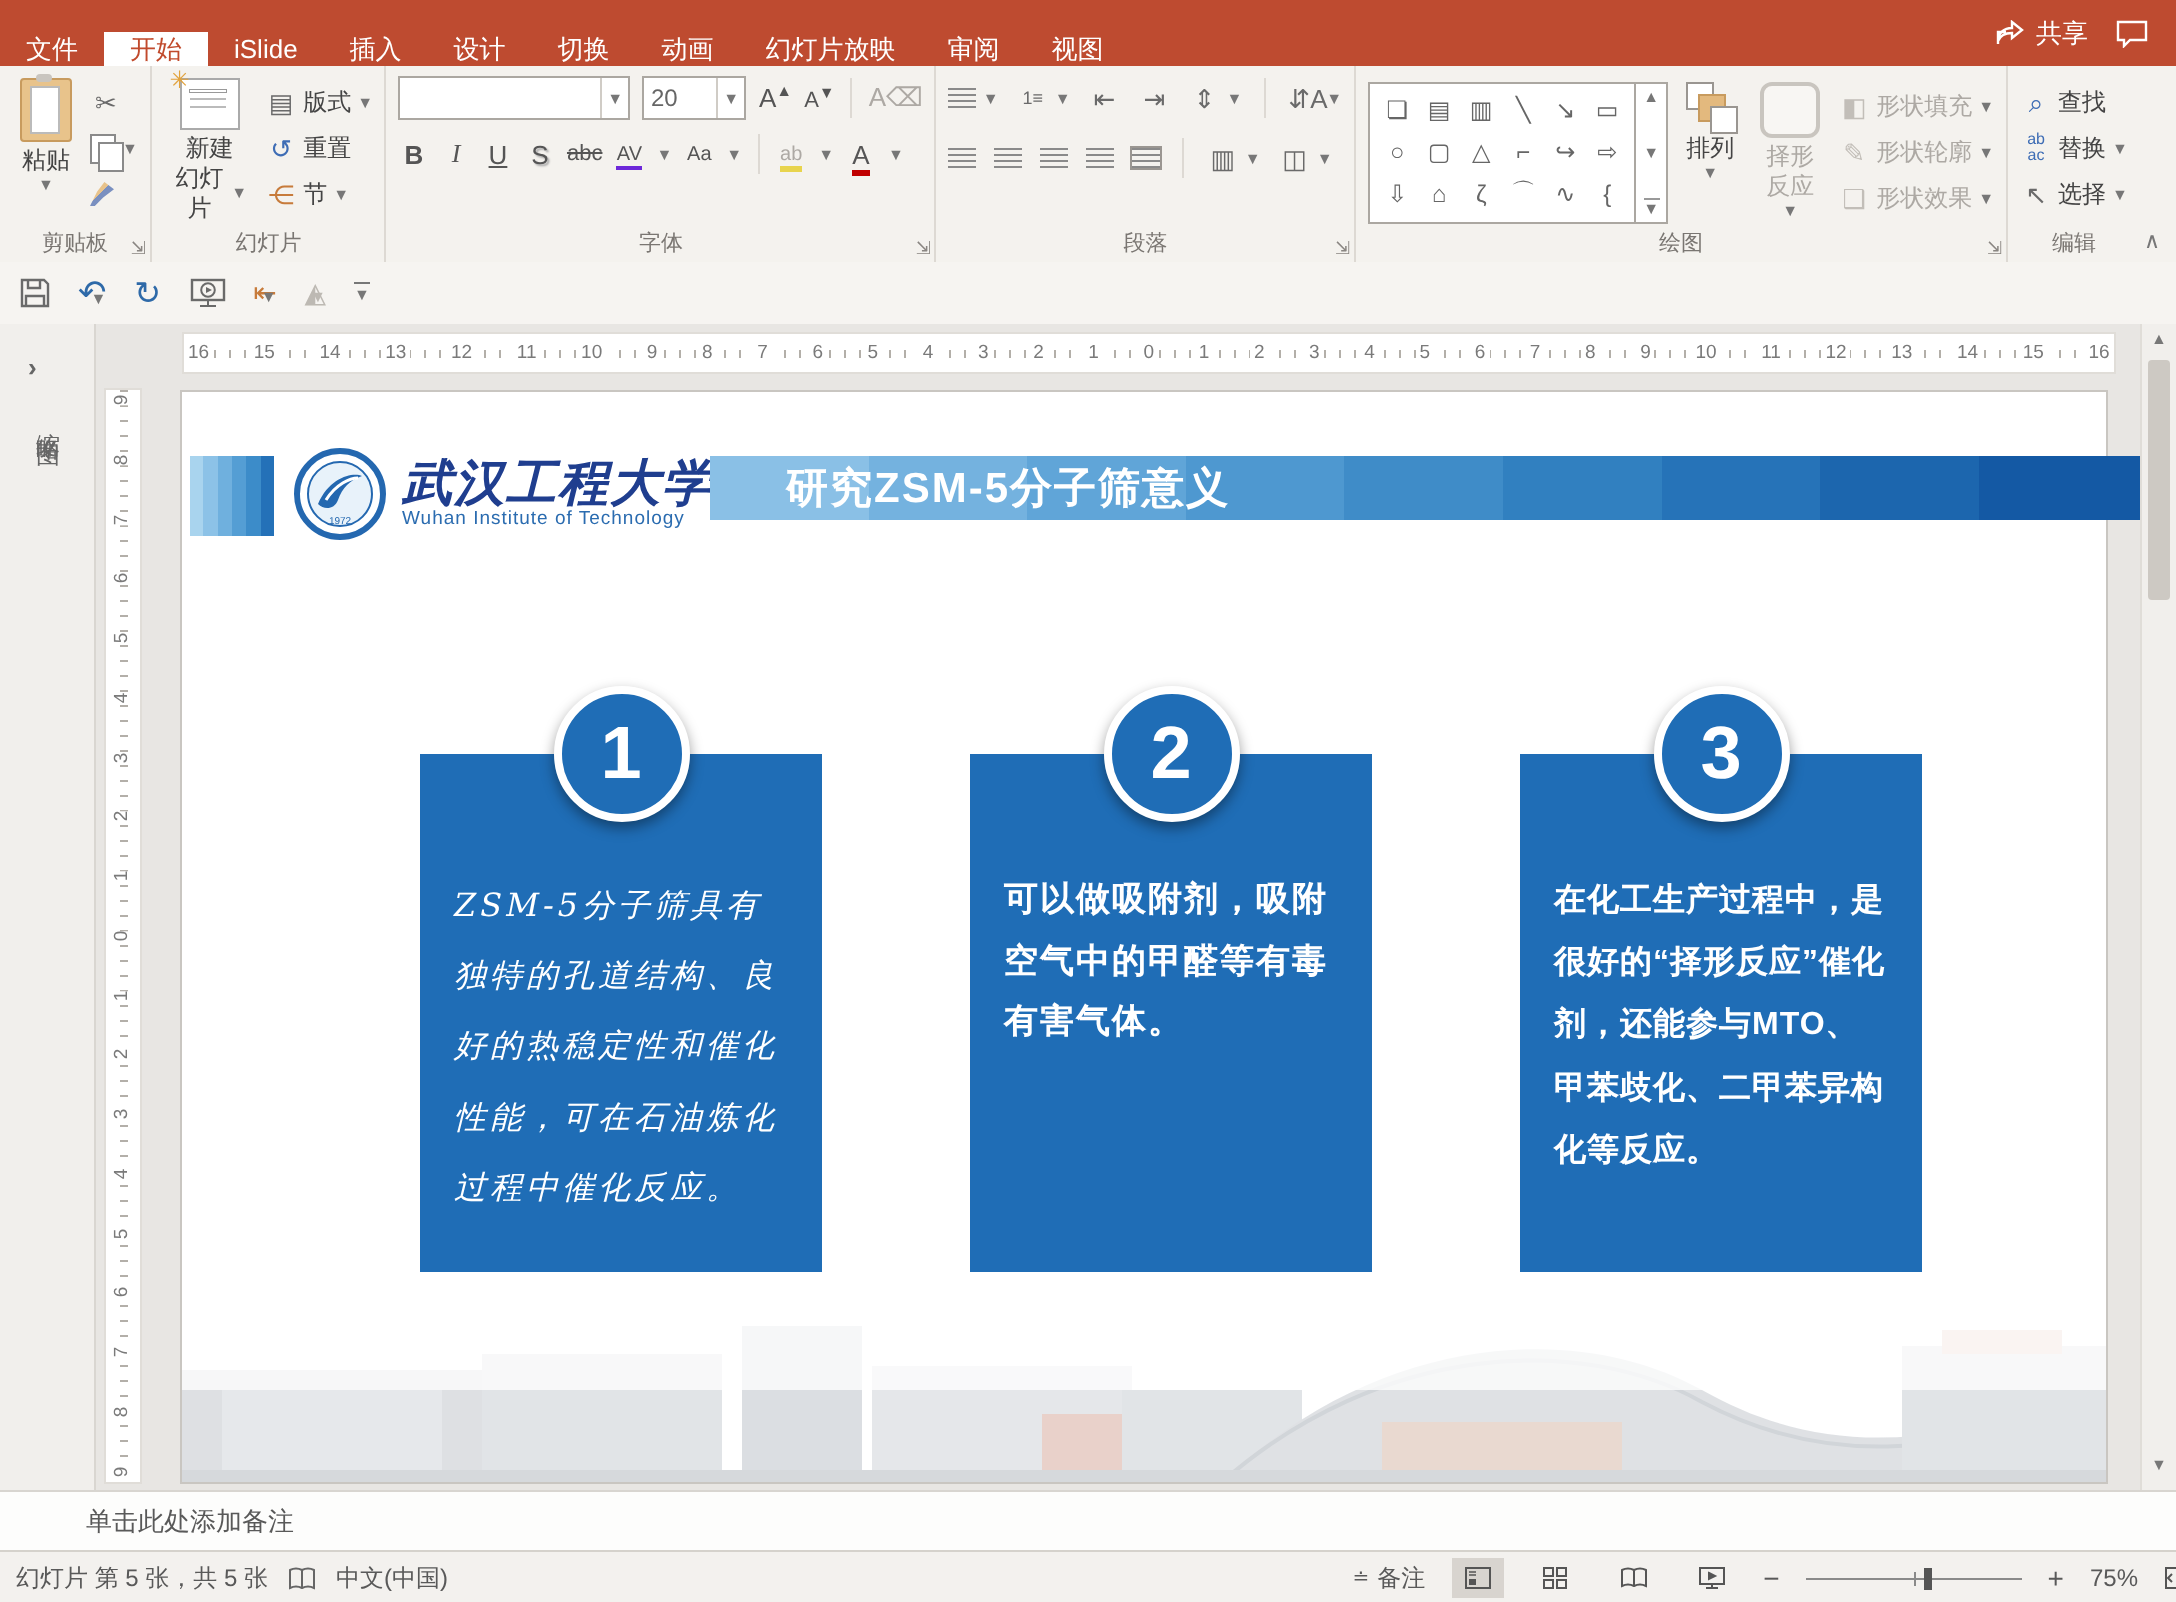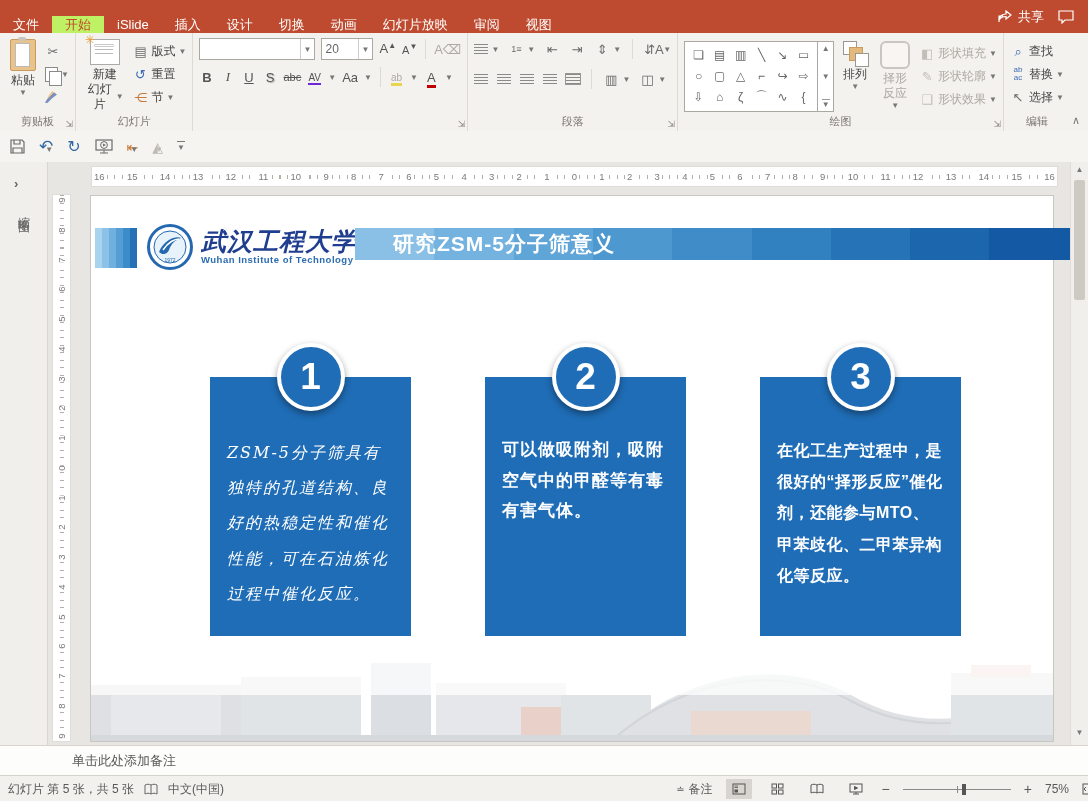--- a/index.html
+++ b/index.html
@@ -4,21 +4,21 @@
 <style>
   html,body{margin:0;padding:0;}
   body{width:1088px;height:801px;position:relative;overflow:hidden;
        font-family:"Liberation Sans","DejaVu Sans",sans-serif;
        background:#E8E6E3;-webkit-font-smoothing:antialiased;}
   .abs{position:absolute;}
 
   
   .tabbar{left:0;top:0;width:1088px;height:33px;background:#BE4B30;display:flex;align-items:stretch;color:#fff;font-size:13px;}
   .tabbar .tab{padding:0 13px;display:flex;align-items:center;cursor:default;white-space:nowrap;}
-  .tabbar .tab.active{background:#bef264;color:#C14A2C;}
+  .tabbar .tab.active{background:#ffffff;color:#C14A2C;}
   .tellme{display:flex;align-items:center;gap:7px;margin-left:18px;color:#F6D8CF;font-size:13px;}
   .bulb{width:13px;height:13px;border:1.4px solid #F6D8CF;border-radius:50%;position:relative;}
   .bulb:after{content:"";position:absolute;left:4px;top:12px;width:3px;height:3px;border-bottom:1.5px solid #F6D8CF;}
   .topright{margin-left:auto;display:flex;align-items:center;gap:14px;padding-right:14px;color:#fff;}
   .share-ic,.cmt-ic{width:16px;height:14px;display:inline-block;}
 
   
   .ribbon{left:0;top:33px;width:1088px;height:98px;background:#F4F2EE;border-bottom:1px solid #D5D1CB;display:flex;color:#444;}
   .rgroup{position:relative;border-right:1px solid #DDD9D3;padding:4px 6px 18px 6px;display:flex;gap:5px;align-items:flex-start;}
   .rlabel{position:absolute;left:0;right:0;bottom:2px;text-align:center;font-size:11px;color:#7a7672;}
@@ -79,39 +79,39 @@
   .vscroll{right:0;top:0;width:17px;height:583px;background:#F1EFEC;border-left:1px solid #E0DDD8;}
   .vscroll .up{position:absolute;top:3px;left:0;width:17px;text-align:center;font-size:8px;color:#777;}
   .vscroll .dn{position:absolute;bottom:8px;left:0;width:17px;text-align:center;font-size:8px;color:#777;}
   .vscroll .thumb{position:absolute;top:18px;left:3px;width:11px;height:120px;background:#CDC9C3;border-radius:2px;}
 
   
   .slide{left:91px;top:34px;width:962px;height:545px;background:#fff;box-shadow:0 0 0 1px #C9C6C1;}
   .stripes{left:4px;top:32px;width:42px;height:40px;background:linear-gradient(to right,#A9D4EE 0 16%,#8CC2E7 16% 33%,#6FB0DE 33% 50%,#549ED4 50% 67%,#3C8CC9 67% 84%,#2471B8 84% 100%);}
   .logo{left:56px;top:26px;height:50px;display:flex;align-items:center;gap:8px;}
   .logo-cn{font-family:"DejaVu Serif","Liberation Serif",serif;font-style:italic;font-weight:bold;font-size:25px;color:#1F3E8F;letter-spacing:1px;line-height:1;}
-  .logo-en{font-size:9.5px;color:#2B6CB0;font-weight:bold;letter-spacing:.5px;}
+  .logo-en{font-size:9.5px;color:#2B6CB0;font-weight:normal;letter-spacing:.5px;}
   .titlebar{left:264px;top:32px;width:697px;height:32px;
      background:linear-gradient(to right,#8AC0E6 0 11%,#74B2DF 11% 22%,#60A5D8 22% 33%,#4E98D0 33% 44%,#3F8CC8 44% 55%,#3180C0 55% 66%,#2673B8 66% 77%,#1C66AE 77% 88%,#1459A4 88% 100%);
      display:flex;align-items:center;padding-left:24px;}
   .titlebar span{color:#fff;font-size:21px;font-weight:bold;padding-left:14px;letter-spacing:1px;}
   .card{width:201px;height:259px;background:#1F6DB6;position:absolute;top:181px;}
   .card .num{position:absolute;left:50%;top:-34px;transform:translateX(-50%);width:60px;height:60px;background:#1F6DB6;border:4px solid #fff;border-radius:50%;
      box-shadow:0 3px 7px rgba(0,0,0,.40);display:flex;align-items:center;justify-content:center;color:#fff;font-size:37px;font-weight:bold;}
   .card .body{padding:58px 17px 0 17px;color:#fff;}
   .card-1 .body{font-family:"DejaVu Serif","Liberation Serif",serif;font-style:italic;font-size:16px;line-height:2.2;letter-spacing:2px;}
   .card-2 .body{font-weight:bold;font-size:17px;line-height:1.8;letter-spacing:1px;}
   .card-2 .body p{margin:0 0 10px 0;}
   .card-3 .body{font-weight:bold;font-size:16px;line-height:1.95;letter-spacing:.5px;}
   .card .body p{margin:0;}
   .campus{left:0;top:459px;width:962px;height:86px;overflow:hidden;}
 
   
   .notesbar{left:0;top:745px;width:1088px;height:30px;background:#FDFDFC;border-top:1px solid #D8D5D0;display:flex;align-items:center;}
-  .notesbar span{margin-left:72px;font-size:13px;color:#595959;}
+  .notesbar span{margin-left:43px;font-size:13px;color:#595959;}
   .statusbar{left:0;top:775px;width:1088px;height:26px;background:#F3F1EE;border-top:1px solid #D5D2CC;display:flex;align-items:center;font-size:12px;color:#595959;gap:10px;padding:0 8px;}
   .statusbar .right{margin-left:auto;display:flex;align-items:center;gap:13px;}
   .viewbtn{display:flex;align-items:center;justify-content:center;width:26px;height:20px;}
   .viewbtn.active{background:#D8D4CF;}
   .zoomtrack{width:108px;height:1px;background:#8a8a8a;position:relative;}
   .zoomtrack .mid{position:absolute;left:50%;top:-3px;width:1px;height:7px;background:#8a8a8a;}
   .zoomtrack .thumb{position:absolute;left:55%;top:-5px;width:4px;height:11px;background:#555;}
   svg{display:block;}
 </style>
 </head>
@@ -211,28 +211,29 @@
       <span class="fbtn disabled">A⌫</span>
     </div>
     <div class="fontrow">
       <span class="fbtn" style="font-weight:bold;">B</span>
       <span class="fbtn" style="font-style:italic;font-family:'Liberation Serif',serif;">I</span>
       <span class="fbtn" style="text-decoration:underline;">U</span>
       <span class="fbtn" style="text-shadow:1px 1px 1px #aaa;">S</span>
       <span class="fbtn" style="text-decoration:line-through;font-size:11px;">abc</span>
       <span class="fbtn" style="font-size:10px;"><span style="border-bottom:2px solid #6d28d9;">AV</span></span>
         <span class="car">▼</span>
-      <span class="fbtn" style="font-size:13px;">Aa</span>
+      <span class="fbtn" style="font-size:10px;">Aa</span>
         <span class="car">▼</span>
       <span class="vr"></span>
       <span class="fbtn disabled" style="font-size:10px;"><span style="border-bottom:3px solid #E8D44D;">ab</span></span>
         <span class="car">▼</span>
       <span class="fbtn"><span style="border-bottom:3px solid #C00000;">A</span></span>
         <span class="car">▼</span>
     </div>
+    <div class="rlabel">字体</div>
     <span class="dlg">⇲</span>
   </div>
 
   <div class="rgroup" style="flex-direction:column;gap:6px;">
     <div class="fontrow" style="gap:9px;">
       <span class="sbtn">
           <span class="lines"></span>
           <span class="car">▼</span>
         </span>
       <span class="sbtn">

